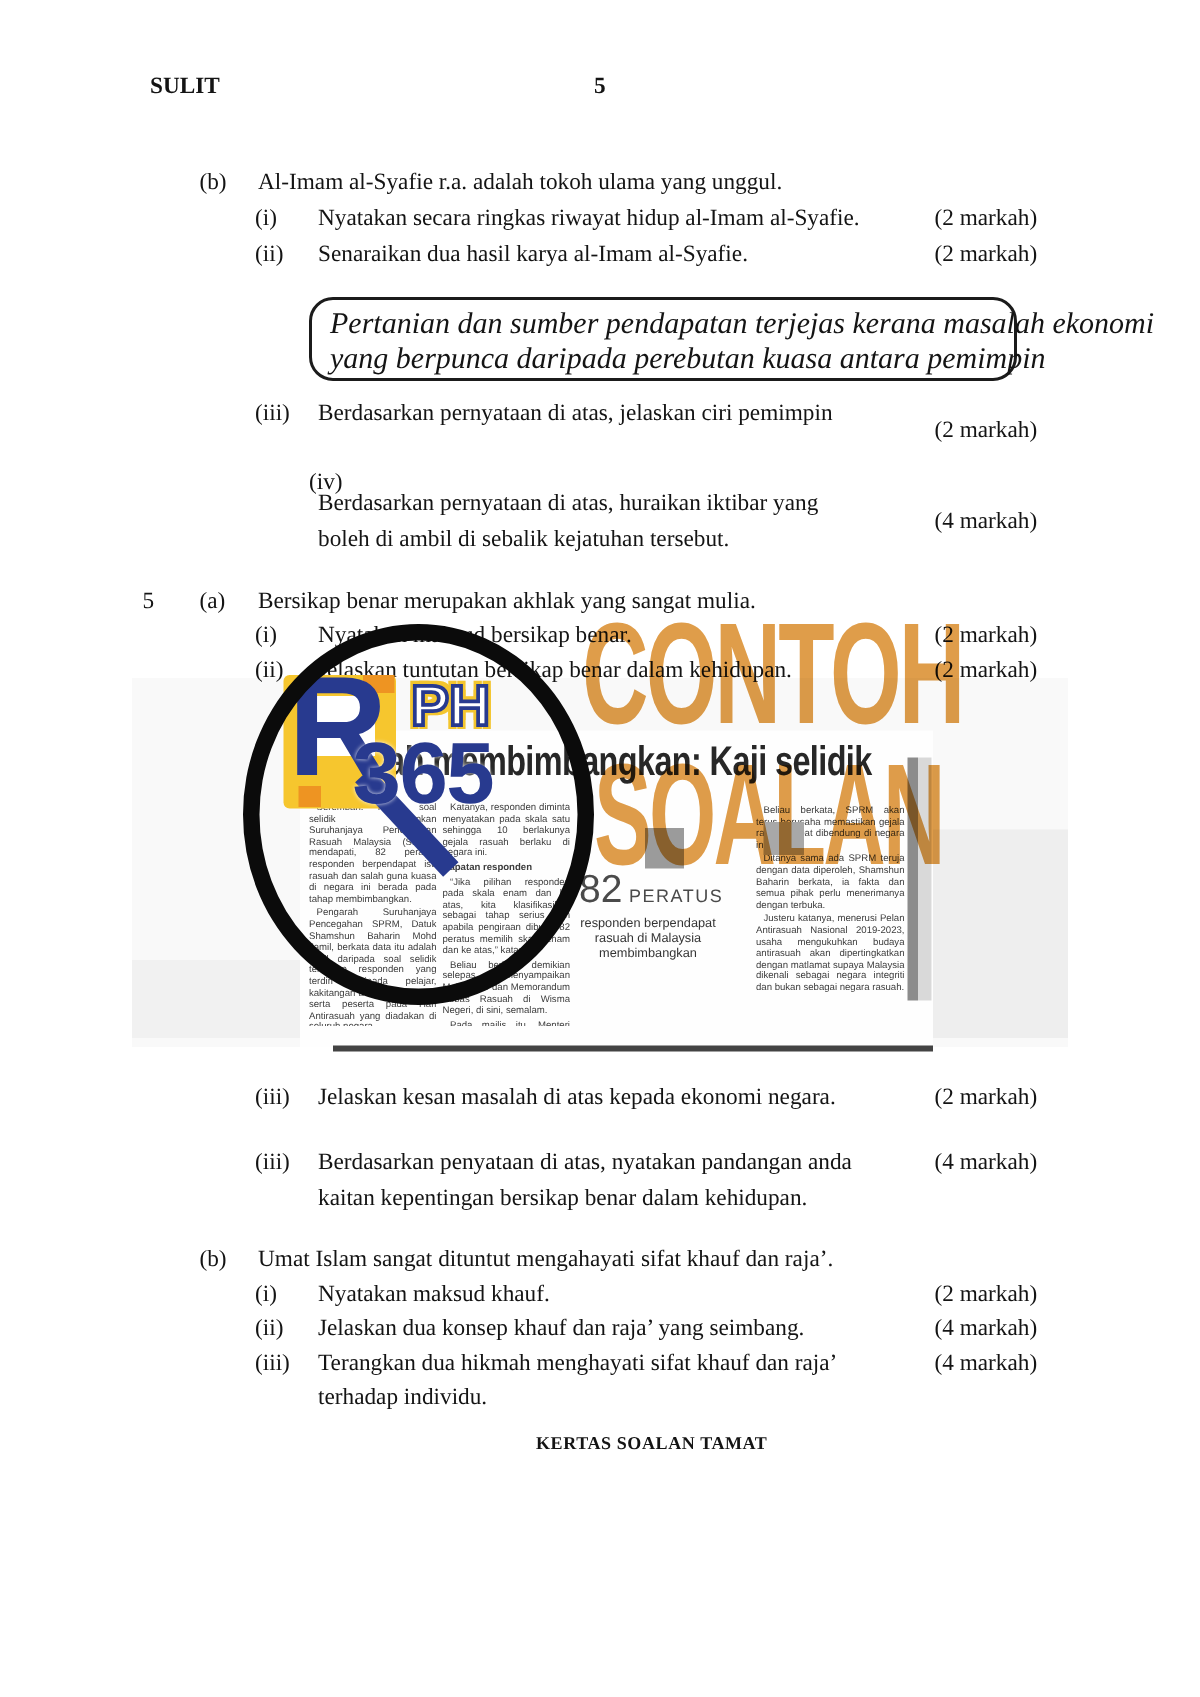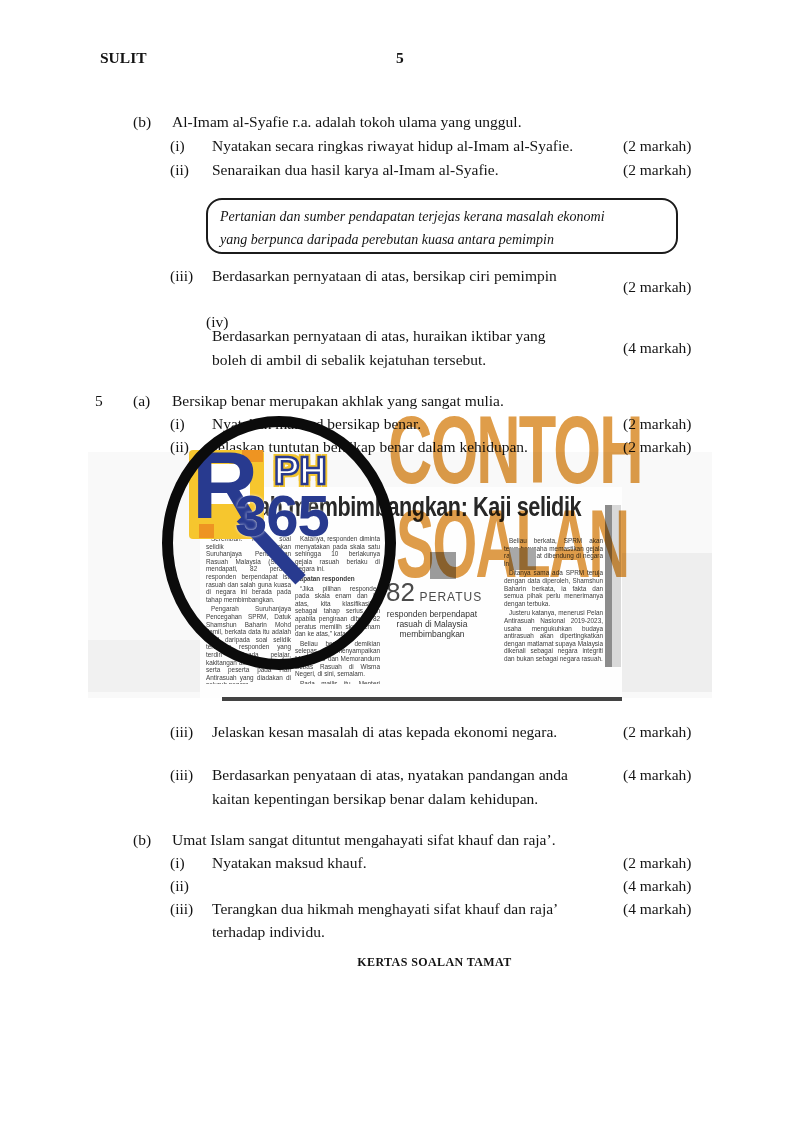--- a/index.html
+++ b/index.html
@@ -3,21 +3,21 @@
 <meta charset="utf-8">
 <style>
   html,body{margin:0;padding:0;background:#fff;}
   .page{position:relative;width:800px;height:1009px;background:#ffffff;overflow:hidden;
         font-family:"Liberation Serif",serif;color:#141414;}
   .t{position:absolute;font-size:15.5px;line-height:19px;white-space:nowrap;z-index:2;}
   .b{font-weight:bold;}
   .marks{left:623px;}
   .stimulus-box{position:absolute;left:206px;top:198px;width:456px;height:42px;
         border:2px solid #1b1b1b;border-radius:16px;padding:5px 0 5px 12px;z-index:2;}
-  .box-line{font-style:italic;font-size:14px;line-height:23px;white-space:nowrap;}
+  .box-line{font-style:italic;font-size:20px;line-height:23px;white-space:nowrap;}
   .end-note{position:absolute;left:172px;top:955px;width:525px;text-align:center;
         font-weight:bold;font-size:12px;letter-spacing:.4px;z-index:2;}
   
   .scan-bg{position:absolute;left:88px;top:452px;width:624px;height:246px;background:#f9f9f9;z-index:1;}
   .scan-left{position:absolute;left:88px;top:640px;width:113px;height:52px;background:#f1f1f1;z-index:1;}
   .scan-right{position:absolute;left:617px;top:553px;width:95px;height:139px;background:#eeeeee;z-index:1;}
   .np-white{position:absolute;left:200px;top:487px;width:422px;height:211px;background:#fefefe;z-index:2;}
   .np-headline{position:absolute;left:207px;top:492px;font-family:"Liberation Sans",sans-serif;
         font-weight:bold;font-size:27px;color:#272727;transform:scale(.8,1.02);
         transform-origin:left top;letter-spacing:-.5px;white-space:nowrap;z-index:3;}
@@ -76,21 +76,21 @@
   <div class="t" style="left:170px;top:160px;">(ii)</div>
   <div class="t" style="left:212px;top:160px;">Senaraikan dua hasil karya al-Imam al-Syafie.</div>
   <div class="t marks" style="top:160px;">(2 markah)</div>
 
   <div class="stimulus-box">
     <div class="box-line">Pertanian dan sumber pendapatan terjejas kerana masalah ekonomi</div>
     <div class="box-line">yang berpunca daripada perebutan kuasa antara pemimpin</div>
   </div>
 
   <div class="t" style="left:170px;top:266px;">(iii)</div>
-  <div class="t" style="left:212px;top:266px;">Berdasarkan pernyataan di atas, bersikap ciri pemimpin</div>
+  <div class="t" style="left:212px;top:266px;">Berdasarkan pernyataan di atas, jelaskan ciri pemimpin</div>
   <div class="t marks" style="top:277px;">(2 markah)</div>
 
   <div class="t" style="left:170px;top:312px;margin-left:36px;">(iv)</div>
   <div class="t" style="left:212px;top:326px;">Berdasarkan pernyataan di atas, huraikan iktibar yang</div>
   <div class="t" style="left:212px;top:350px;">boleh di ambil di sebalik kejatuhan tersebut.</div>
   <div class="t marks" style="top:338px;">(4 markah)</div>
 
   <div class="t" style="left:95px;top:391px;">5</div>
   <div class="t" style="left:133px;top:391px;">(a)</div>
   <div class="t" style="left:172px;top:391px;">Bersikap benar merupakan akhlak yang sangat mulia.</div>
@@ -159,20 +159,21 @@
   <div class="t marks" style="top:765px;">(4 markah)</div>
 
   <div class="t" style="left:133px;top:830px;">(b)</div>
   <div class="t" style="left:172px;top:830px;">Umat Islam sangat dituntut mengahayati sifat khauf dan raja’.</div>
 
   <div class="t" style="left:170px;top:853px;">(i)</div>
   <div class="t" style="left:212px;top:853px;">Nyatakan maksud khauf.</div>
   <div class="t marks" style="top:853px;">(2 markah)</div>
 
   <div class="t" style="left:170px;top:876px;">(ii)</div>
+  <div class="t" style="left:212px;top:876px;">Jelaskan dua konsep khauf dan raja’ yang seimbang.</div>
   <div class="t marks" style="top:876px;">(4 markah)</div>
 
   <div class="t" style="left:170px;top:899px;">(iii)</div>
   <div class="t" style="left:212px;top:899px;">Terangkan dua hikmah menghayati sifat khauf dan raja’</div>
   <div class="t" style="left:212px;top:922px;">terhadap individu.</div>
   <div class="t marks" style="top:899px;">(4 markah)</div>
 
   <div class="end-note">KERTAS SOALAN TAMAT</div>
 
 </div>

